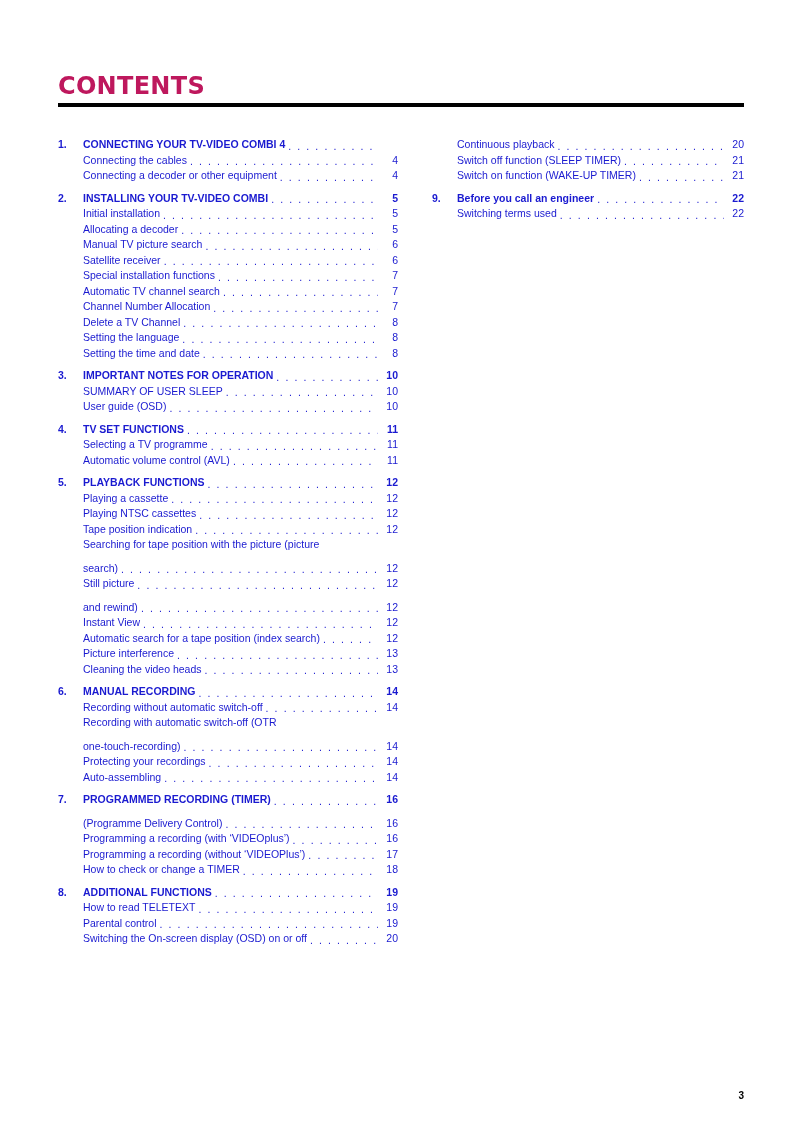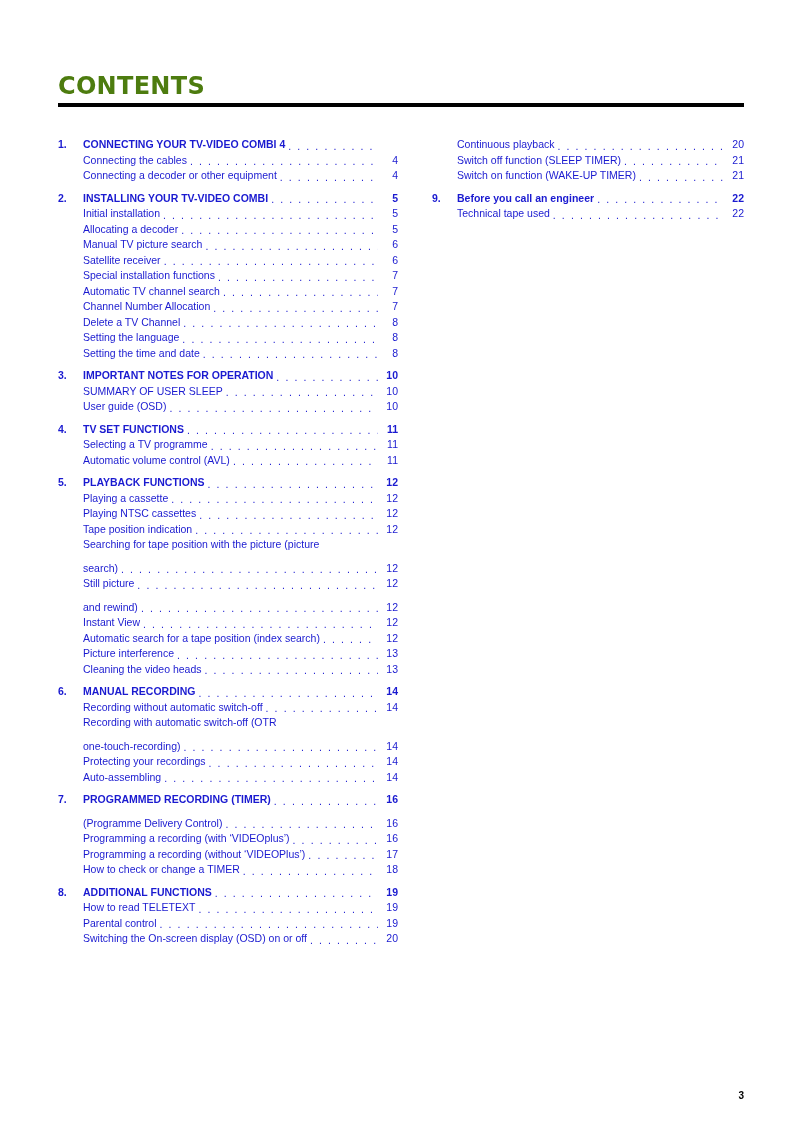--- a/index.html
+++ b/index.html
@@ -19,21 +19,21 @@
     left: 0; top: 0;
     width: 802px;
     height: 1133px;
   }
   .title {
     position: absolute;
     left: 58px;
     top: 72px;
     font-size: 24px;
     font-weight: bold;
-    color: #4d7c0f;
+    color: #be185d;
     letter-spacing: 0.3px;
     font-family: "DejaVu Sans", sans-serif;
   }
   .rule {
     position: absolute;
     left: 58px;
     top: 103px;
     width: 686px;
     height: 4px;
     background: #000000;
@@ -377,20 +377,20 @@
         <span class="pg">21</span>
       </div>
       <div class="gap"></div>
       <div class="entry sec">
         <span class="num">9.</span>
         <span class="lbl">Before you call an engineer</span>
         <span class="dots">. . . . . . . . . . . . . . . . . . . . . . . . . . . . . . . . . . . . . . . . . . . . . . . . . . . . . . . . . . . . . . . . . . . . . . . . . . . . . . . . . . . . . . . . . . </span>
         <span class="pg">22</span>
       </div>
       <div class="entry sub">
-        <span class="lbl">Technical tape used</span>
+        <span class="lbl">Switching terms used</span>
         <span class="dots">. . . . . . . . . . . . . . . . . . . . . . . . . . . . . . . . . . . . . . . . . . . . . . . . . . . . . . . . . . . . . . . . . . . . . . . . . . . . . . . . . . . . . . . . . . </span>
         <span class="pg">22</span>
       </div>
     </div>
 
   <div class="folio">3</div>
 </div>
 
 </body></html>

